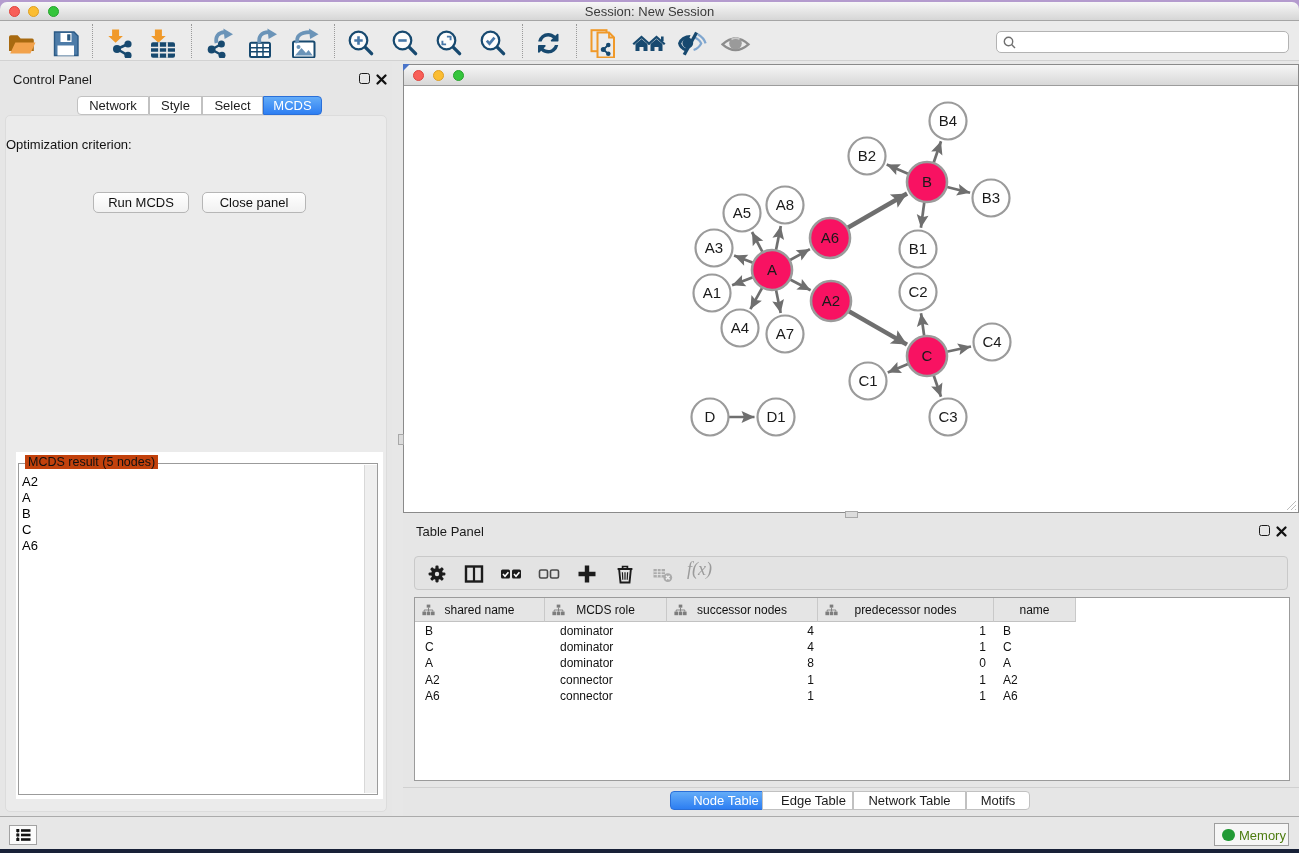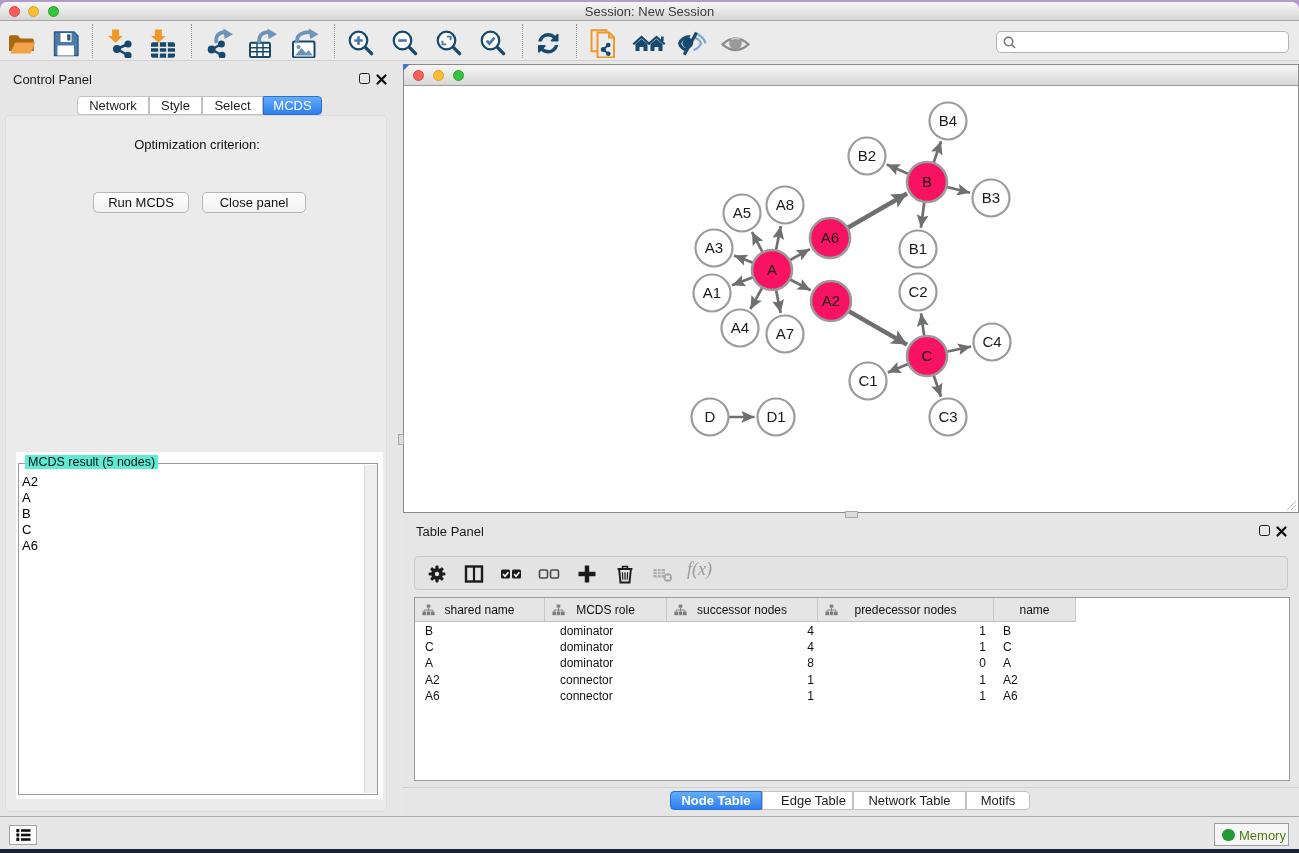--- a/index.html
+++ b/index.html
@@ -180,26 +180,26 @@
   <svg style="position:absolute;left:375px;top:11px" width="13" height="13" viewBox="0 0 13 13">
       <path d="M2.5 2.5 L10.5 10.5 M10.5 2.5 L2.5 10.5" stroke="#111" stroke-width="2.3" stroke-linecap="round"></path>
     </svg>
   <div style="position:absolute;left:0;top:34px;width:392px;height:19px">
     <div class="tab" style="left:78px;width:72px;border-radius:4px 0 0 4px;">Network</div>
       <div class="tab" style="left:150px;width:53px;">Style</div>
       <div class="tab" style="left:203px;width:61px;">Select</div>
       <div class="tab sel" style="left:264px;width:59px;border-radius:0 4px 4px 0;">MCDS</div>
   </div>
   <div id="innerp">
-    <div style="position:absolute;left:0;top:21px;width:382px;text-align:center;font-size:13px;color:#111">Optimization criterion:</div>
+    <div style="position:absolute;left:0;top:21px;width:382px;text-align:left;font-size:13px;color:#111">Optimization criterion:</div>
     <div class="btn" style="left:87px;top:76px;width:96px">Run MCDS</div>
     <div class="btn" style="left:196px;top:76px;width:104px">Close panel</div>
     <div style="position:absolute;left:10px;top:336px;width:367px;height:347px;background:#fff">
       <div style="position:absolute;left:2px;top:11px;width:360px;height:332px;border:1px solid #9b9b9b"></div>
-      <div style="position:absolute;left:9px;top:3px;font-size:12.5px;color:#111;background:#5eead4;padding:0 3px">MCDS result (5 nodes)</div>
+      <div style="position:absolute;left:9px;top:3px;font-size:12.5px;color:#111;background:#c2410c;padding:0 3px">MCDS result (5 nodes)</div>
       <div style="position:absolute;left:348px;top:13px;width:13px;height:328px;background:#efefef;border-left:1px solid #d8d8d8"></div>
       <div style="position:absolute;left:6px;top:22px;font-size:13px">A2</div>
 <div style="position:absolute;left:6px;top:38px;font-size:13px">A</div>
 <div style="position:absolute;left:6px;top:54px;font-size:13px">B</div>
 <div style="position:absolute;left:6px;top:70px;font-size:13px">C</div>
 <div style="position:absolute;left:6px;top:86px;font-size:13px">A6</div>
     </div>
   </div>
 </div>
 
@@ -423,21 +423,21 @@
 <div class="trow" style="top:89.8px">
 <span style="left:10px">A6</span>
         <span style="left:145px">connector</span>
 <span class="num" style="left:252px;width:147px">1</span>
 <span class="num" style="left:403px;width:168px">1</span>
 <span style="left:588px">A6</span>
       </div>
   </div>
   <div style="position:absolute;left:0;top:273px;width:896px;border-top:1px solid #d0d0d0"></div>
   <div style="position:absolute;left:0;top:277px;width:896px;height:20px">
-    <div class="tab sel" style="left:268px;width:92px;border-radius:4px 0 0 4px;font-weight:bold;">Node Table</div>
+    <div class="tab sel" style="left:268px;width:112px;border-radius:4px 0 0 4px;">Node Table</div>
       <div class="tab" style="left:360px;width:91px;padding-left:12px;">Edge Table</div>
       <div class="tab" style="left:451px;width:113px;">Network Table</div>
       <div class="tab" style="left:564px;width:64px;border-radius:0 4px 4px 0;">Motifs</div>
   </div>
 </div>
 
 <div id="status">
   <div style="position:absolute;left:9px;top:8px;width:28px;height:20px;background:#fbfbfb;border:1px solid #a2a2a2">
     <svg width="26" height="18" viewBox="0 0 26 18">
         <g fill="#111">

